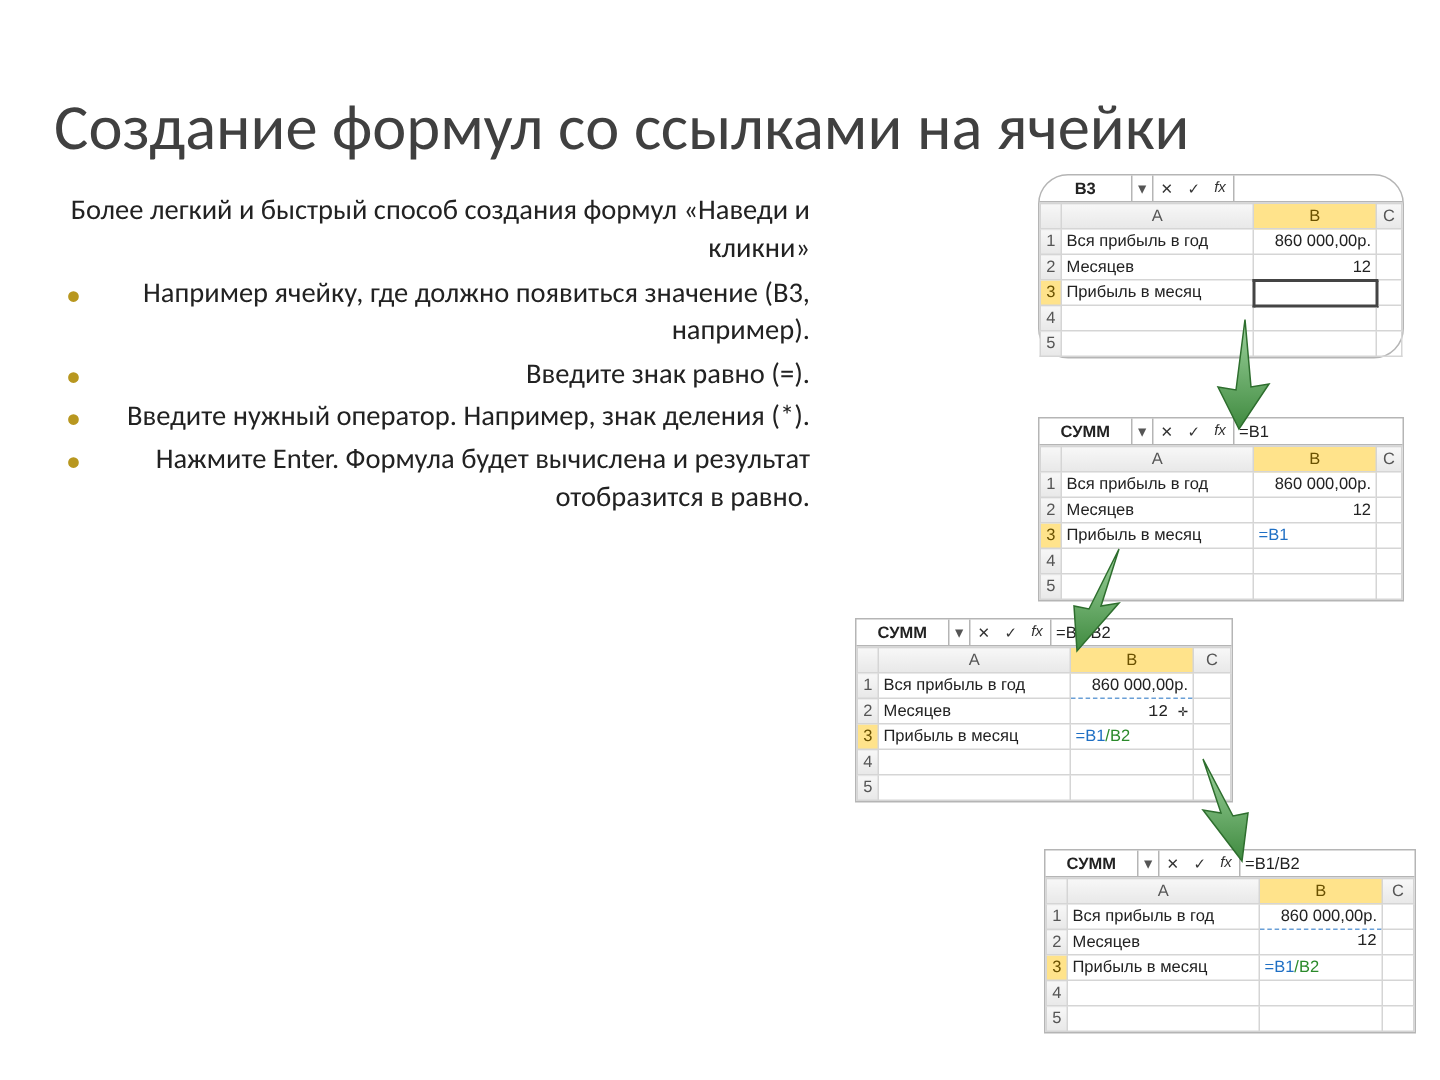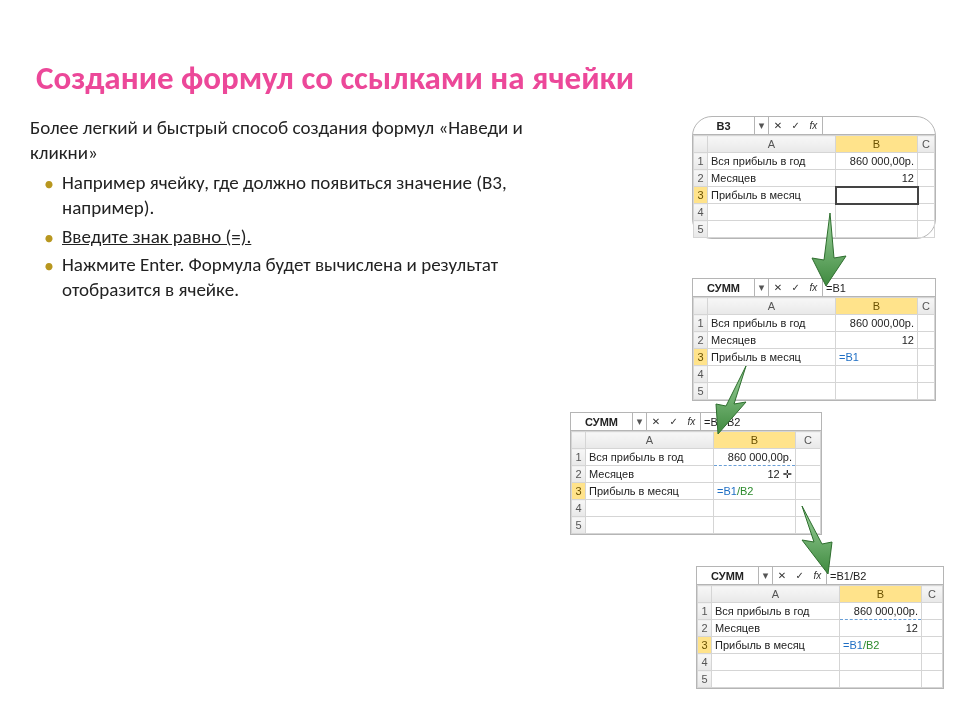--- a/index.html
+++ b/index.html
@@ -11,28 +11,29 @@
     overflow: hidden;
     font-size: 19px;
     color: #222;
   }
   .slide {
     padding: 20px 20px 20px 30px;
     width: 960px; height: 720px;
     position: relative;
   }
   .title {
-    color: #ec4899;
-    font-size: 33px;
-    font-weight: 700;
+    color: #404040;
+    font-size: 43px;
+    font-weight: 400;
     margin: 38px 0 18px 6px;
   }
   .body-text {
     max-width: 510px;
     line-height: 1.3;
+    text-align: right;
   }
   .intro {
     margin-bottom: 6px;
   }
   ul.bullets {
     list-style: none;
     padding-left: 18px;
   }
   ul.bullets > li {
     position: relative;
@@ -40,21 +41,21 @@
     margin-bottom: 4px;
   }
   ul.bullets > li::before {
     content: "•";
     position: absolute;
     left: -4px;
     top: 0;
     color: #b8971f;
     font-size: 20px;
   }
-  .underline { text-decoration: underline; }
+  .underline { }
 
   
   .mini {
     position: absolute;
     border: 1px solid #b5b5b5;
     background: #fff;
     font-size: 11px;
     font-family: Arial, sans-serif;
     width: 244px;
   }
@@ -82,21 +83,21 @@
   .mini .corner{ width:14px;}
   .mini .colA{ width:128px;}
   .mini .colB{ width:82px;}
   .mini .colC{ }
   .mini td.rn { background:linear-gradient(#f7f7f7,#e8e8e8); text-align:center; color:#555;}
   .mini td.colA{ padding-left:3px;}
   .mini td.colB{ text-align:right; padding-right:3px;}
   .mini th.active, .mini td.rn.active { background: #ffe38b; color:#6a5100;}
   .mini td.sel { border:2px solid #444 !important; }
   .mini td.dashed { border:1.5px dashed #6a9fd6 !important; }
-  .mini td.dashed2 { border:1.5px dashed #5aa85a !important; }
+  .mini td.dashed2 { border:1.5px dashed #5aa85a !important;font-family:Liberation Mono, monospace; }
   .blue{ color:#1f6fc4; } .green{ color:#2b8a2b;text-align:center; }
 
   
   .arrow {
     position:absolute;
     width: 60px; height: 80px;
     pointer-events: none;
   }
   .arrow svg { width:100%; height:100%; overflow:visible;}
 
@@ -114,21 +115,22 @@
 <body>
 
 <div class="slide">
   <div class="title">Создание формул со ссылками на ячейки</div>
 
   <div class="body-text">
     <p class="intro">Более легкий и быстрый способ создания формул «Наведи и кликни»</p>
     <ul class="bullets">
       <li>Например ячейку, где должно появиться значение (B3, например).</li>
       <li><span class="underline">Введите знак равно (=).</span></li>
-      <li>Нажмите Enter. Формула будет вычислена и результат отобразится в ячейке.</li>
+      <li>Введите нужный оператор. Например, знак деления (*).</li>
+      <li>Нажмите Enter. Формула будет вычислена и результат отобразится в равно.</li>
     </ul>
   </div>
 
   <div class="mini m1">
     <div class="bar">
       <div class="namebox">B3</div>
       <div class="drop">▾</div>
       <div class="fxicons">
         <span>✕</span>
         <span>✓</span>

